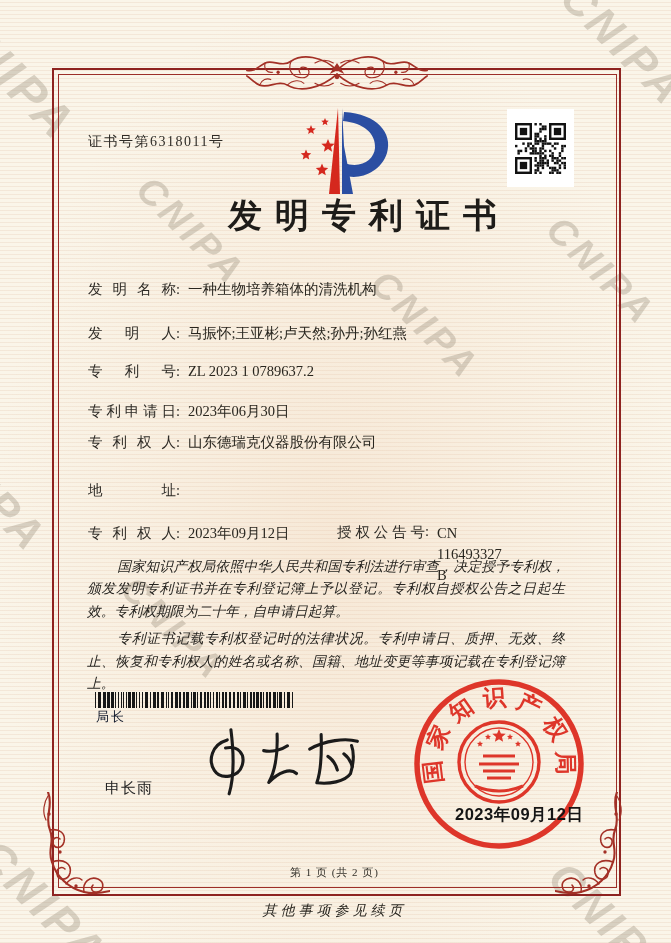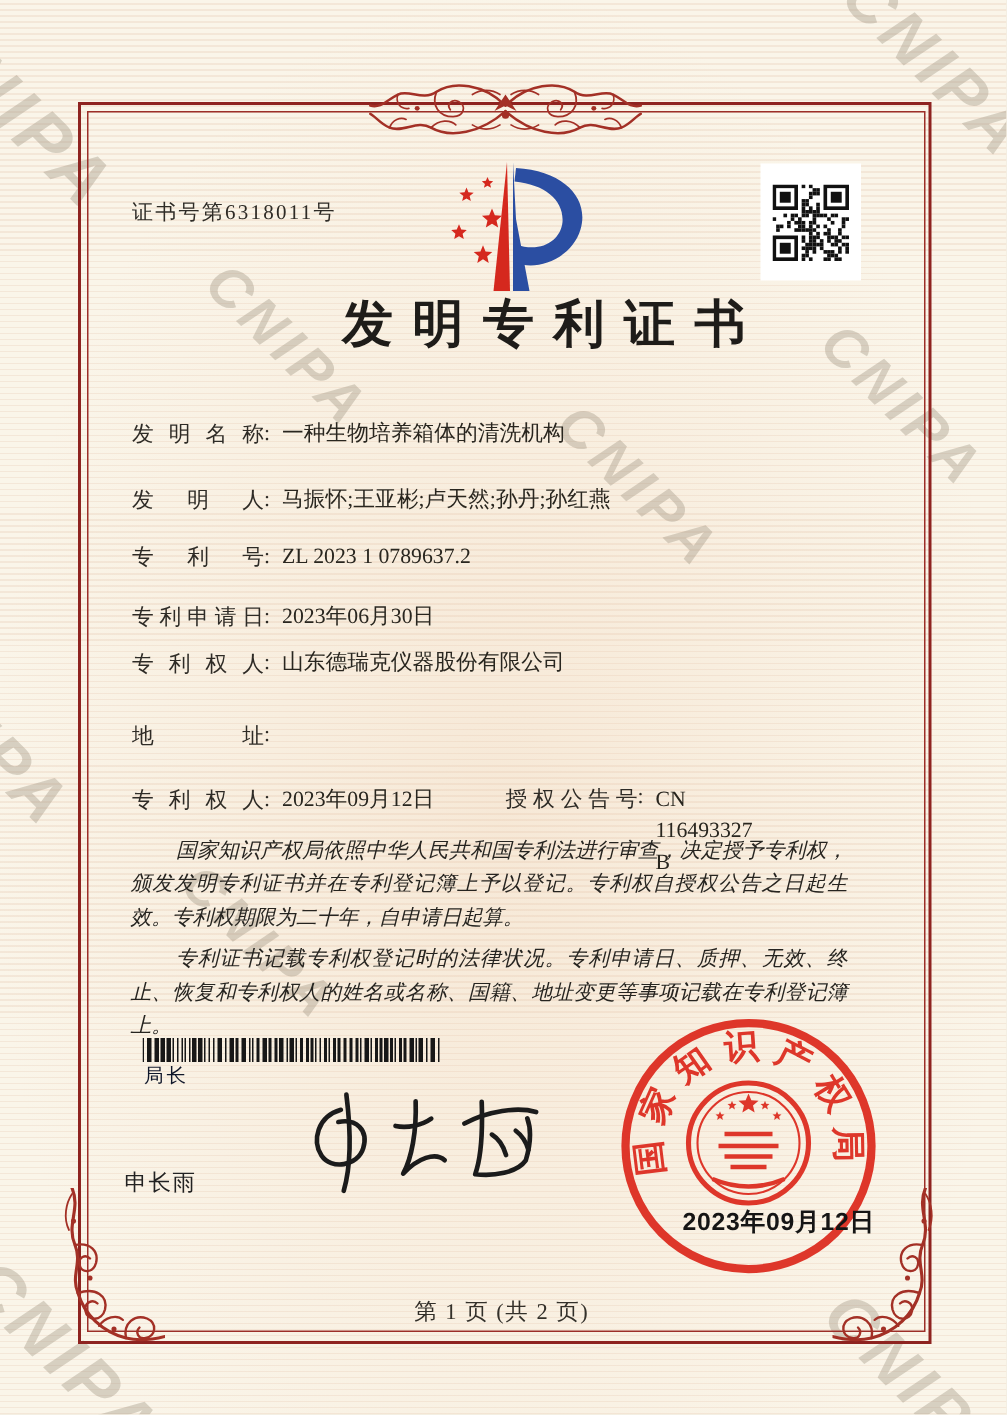--- a/index.html
+++ b/index.html
@@ -32,25 +32,25 @@
   .row{position:absolute;left:88px;display:flex;align-items:center;z-index:3;font-size:14.5px;color:var(--ink);}
   .flabel{display:inline-block;width:88px;text-align:justify;text-align-last:justify;flex:none;}
   .fcolon{flex:none;width:12px;text-align:left;}
   .fvalue{white-space:pre-line;max-width:430px;line-height:21px;color:#29261f;}
   .pair2{position:absolute;left:249px;top:0;display:flex;}
   #paragraphs{left:87px;top:556px;width:478px;z-index:3;font-size:13.8px;font-style:italic;
               color:#262420;line-height:22.4px;text-align:justify;}
   #paragraphs p{margin:0 0 5px 0;text-indent:2.2em;}
   #barcode{left:95px;top:692px;width:203px;height:16px;z-index:3;}
   #sig-title{left:96px;top:708px;font-family:var(--sans);font-size:13px;color:#0f172a;letter-spacing:2px;z-index:3;}
-  #sig-name{left:83px;top:779px;font-family:var(--sans);font-size:15px;color:#222;letter-spacing:1px;z-index:3;}
+  #sig-name{left:105px;top:779px;font-family:var(--sans);font-size:15px;color:#222;letter-spacing:1px;z-index:3;}
   #signature{left:198px;top:716px;width:168px;height:88px;z-index:3;}
   #seal{left:409px;top:674px;width:180px;height:180px;z-index:4;opacity:.96;}
   #seal-date{left:455px;top:804px;font-family:var(--sans);font-size:16.5px;font-weight:600;color:#151515;z-index:5;letter-spacing:.5px;}
-  #footer-page{left:52px;top:865px;width:565px;text-align:center;font-size:15px;color:#33302a;z-index:3;letter-spacing:1px;}
+  #footer-page{left:52px;top:865px;width:565px;text-align:center;font-size:11px;color:#33302a;z-index:3;letter-spacing:1px;}
   #note{left:52px;top:902px;width:565px;text-align:center;font-size:14px;font-style:italic;color:#2b2822;letter-spacing:4px;z-index:3;}
   .orn{z-index:3;}
 </style>
 </head>
 <body>
 
 <div id="page">
   <div class="waves"></div>
 
   <span class="wm" style="left:-30px;top:-5px;font-size:48px">CNIPA</span>
@@ -413,13 +413,14 @@
         <path d="M70,90 L110,90"></path>
         <path d="M74,97 L106,97"></path>
         <path d="M78,104 L102,104"></path>
       </g>
       <path d="M66,112 Q90,122 114,112" fill="none" stroke-width="3"></path>
     </g>
   </svg>
   <span id="seal-date" class="abs">2023年09月12日</span>
 
   <div id="footer-page" class="abs">第 1 页 (共 2 页)</div>
+  <div id="note" class="abs">其他事项参见续页</div>
 </div>
 
 </body></html>

